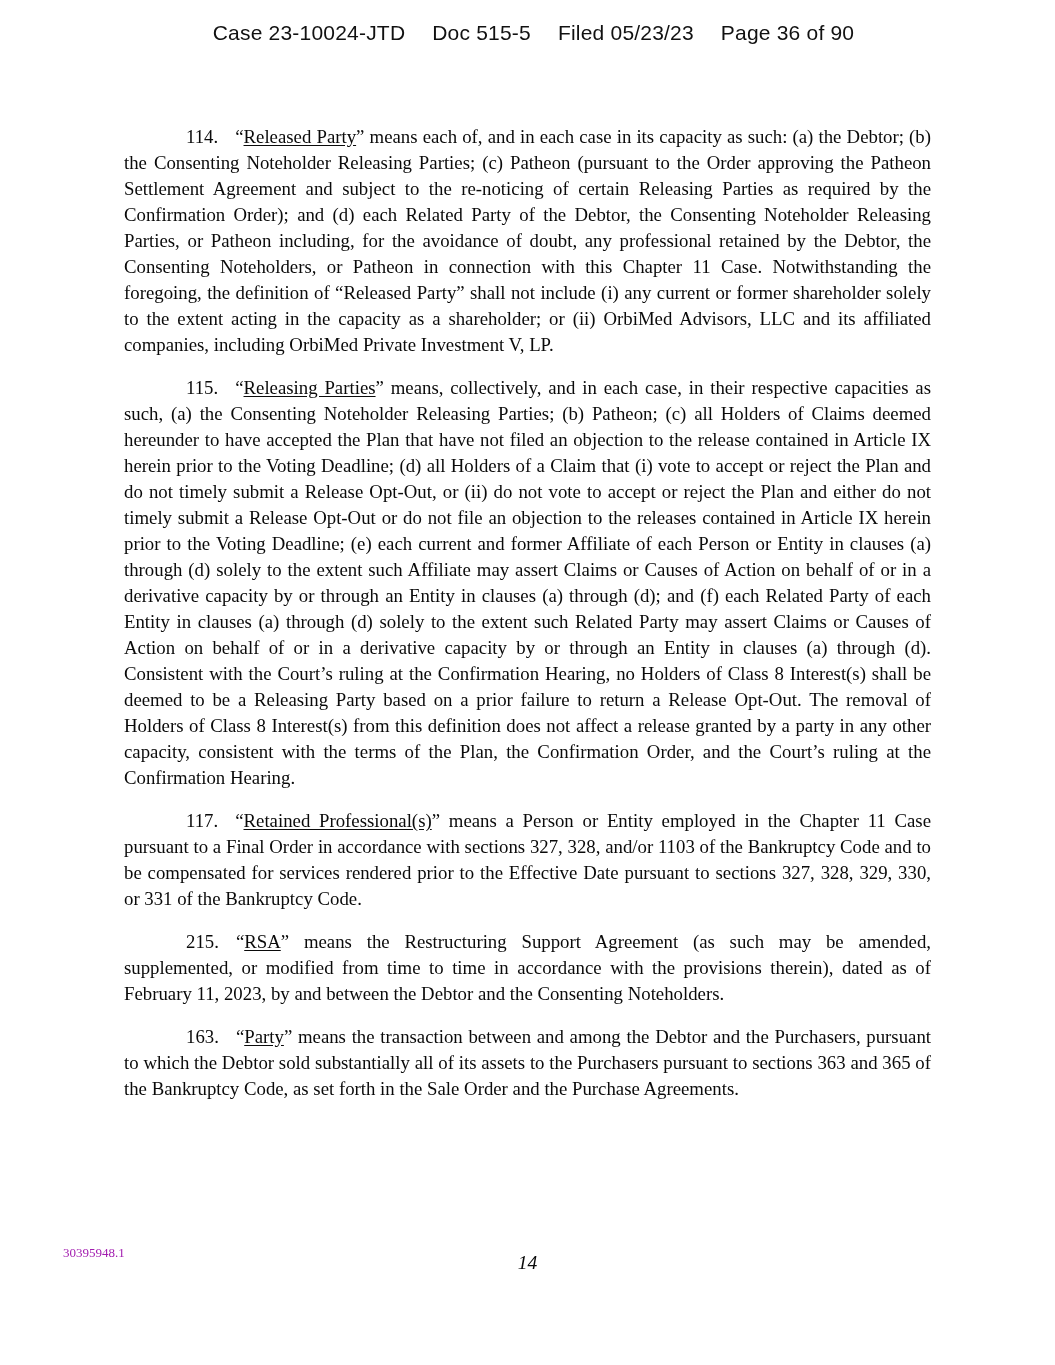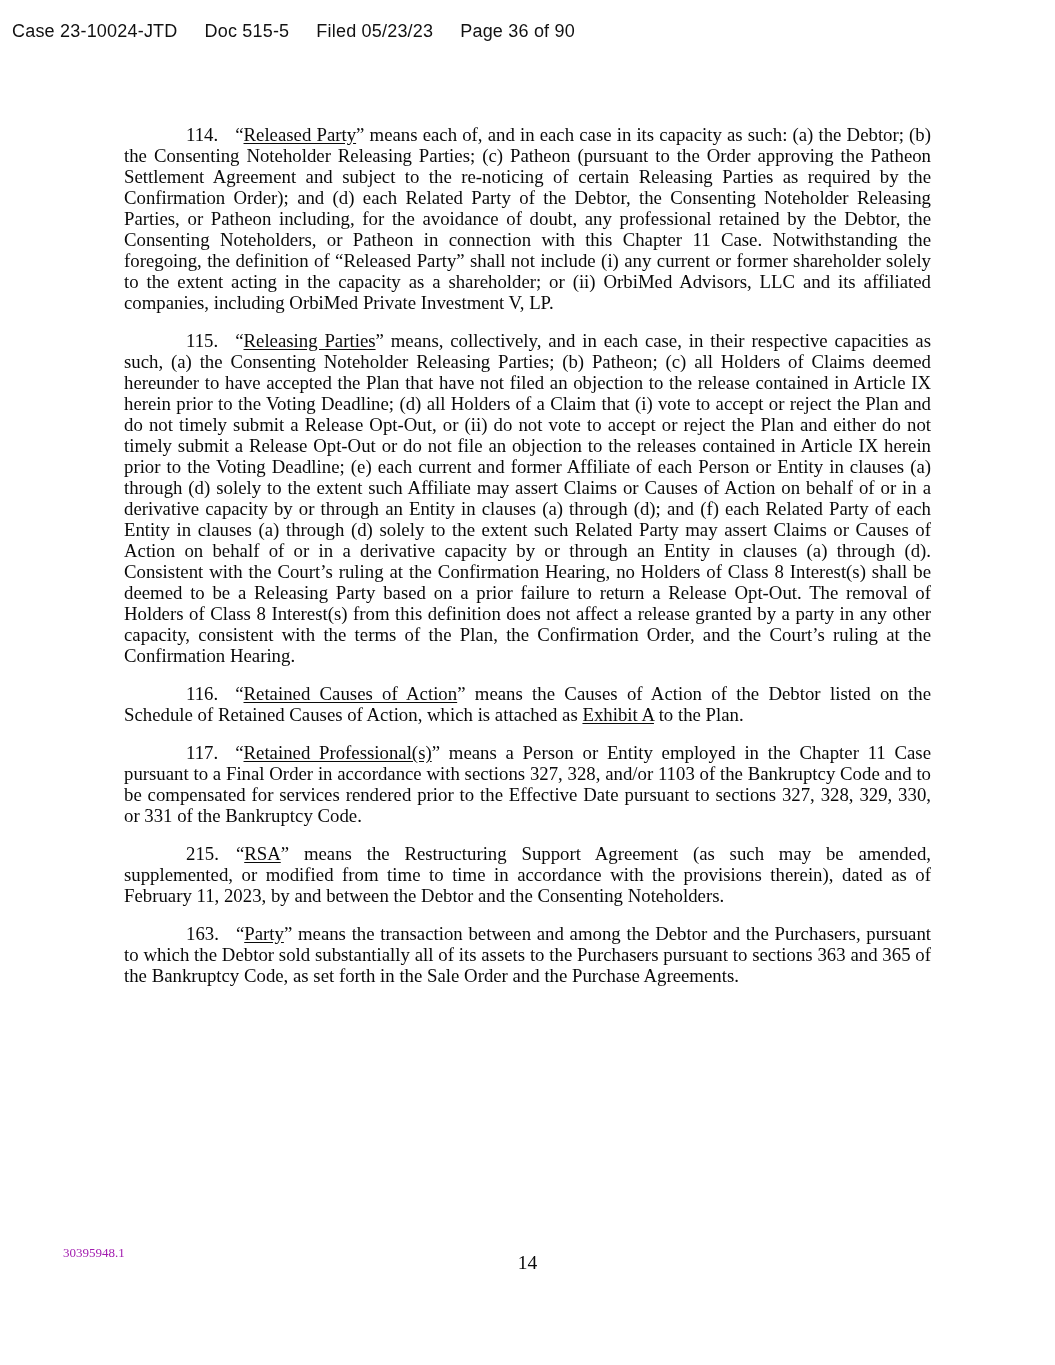--- a/index.html
+++ b/index.html
@@ -17,38 +17,38 @@
     position: absolute;
     inset: 0;
     background: #ffffff;
   }
   .stamp {
     position: absolute;
     top: 21px;
     left: 0;
     right: 0;
     display: flex;
-    justify-content: flex-start;
+    justify-content: center;
     gap: 27px;
     font-family: "Liberation Sans", "DejaVu Sans", sans-serif;
-    font-size: 18px;
+    font-size: 21px;
     letter-spacing: 0.2px;
     color: #111111;
     white-space: nowrap;
     padding-left: 12px;
   }
   .content {
     position: absolute;
     top: 124px;
     left: 124px;
     width: 807px;
   }
   .para {
     font-size: 18.8px;
-    line-height: 21px;
+    line-height: 26px;
     text-align: justify;
     text-indent: 62px;
     margin-bottom: 17px;
     color: #0a0a0a;
   }
   .pnum {
     padding-right: 17px;
   }
   .defined-term {
     text-decoration: underline;
@@ -62,38 +62,38 @@
     color: #a21caf;
   }
   .footer-pagenum {
     position: absolute;
     top: 1252px;
     left: 0;
     right: 0;
     text-align: center;
     font-size: 19.5px;
     color: #0a0a0a;
+    font-style: italic;
   }
 </style>
 </head>
 <body>
 
 <div class="page">
 
   <header class="stamp">
     <span>Case 23-10024-JTD</span>
     <span>Doc 515-5</span>
     <span>Filed 05/23/23</span>
     <span>Page 36 of 90</span>
   </header>
 
   <main class="content" id="paragraphs">
       <p class="para"><span class="pnum">114.</span><span>“</span><span class="defined-term">Released Party</span><span>” means each of, and in each case in its capacity as such: (a) the Debtor; (b) the Consenting Noteholder Releasing Parties; (c) Patheon (pursuant to the Order approving the Patheon Settlement Agreement and subject to the re-noticing of certain Releasing Parties as required by the Confirmation Order); and (d) each Related Party of the Debtor, the Consenting Noteholder Releasing Parties, or Patheon including, for the avoidance of doubt, any professional retained by the Debtor, the Consenting Noteholders, or Patheon in connection with this Chapter 11 Case.  Notwithstanding the foregoing, the definition of “Released Party” shall not include (i) any current or former shareholder solely to the extent acting in the capacity as a shareholder; or (ii) OrbiMed Advisors, LLC and its affiliated companies, including OrbiMed Private Investment V, LP.</span></p>
       <p class="para"><span class="pnum">115.</span><span>“</span><span class="defined-term">Releasing Parties</span><span>” means, collectively, and in each case, in their respective capacities as such, (a) the Consenting Noteholder Releasing Parties; (b) Patheon; (c) all Holders of Claims deemed hereunder to have accepted the Plan that have not filed an objection to the release contained in Article IX herein prior to the Voting Deadline; (d) all Holders of a Claim that (i) vote to accept or reject the Plan and do not timely submit a Release Opt-Out, or (ii) do not vote to accept or reject the Plan and either do not timely submit a Release Opt-Out or do not file an objection to the releases contained in Article IX herein prior to the Voting Deadline; (e) each current and former Affiliate of each Person or Entity in clauses (a) through (d) solely to the extent such Affiliate may assert Claims or Causes of Action on behalf of or in a derivative capacity by or through an Entity in clauses (a) through (d); and (f) each Related Party of each Entity in clauses (a) through (d) solely to the extent such Related Party may assert Claims or Causes of Action on behalf of or in a derivative capacity by or through an Entity in clauses (a) through (d).  Consistent with the Court’s ruling at the Confirmation Hearing, no Holders of Class 8 Interest(s) shall be deemed to be a Releasing Party based on a prior failure to return a Release Opt-Out.  The removal of Holders of Class 8 Interest(s) from this definition does not affect a release granted by a party in any other capacity, consistent with the terms of the Plan, the Confirmation Order, and the Court’s ruling at the Confirmation Hearing.</span></p>
-      <p class="para"><span class="pnum">116.</span><span>“</span><span class="defined-term">Retained Causes of Action</span><span>” means the Causes of Action of the Debtor listed on the Schedule of Retained Causes of Action, which is attached as </span><span class="defined-term">Exhibit A</span><span> to the Plan.</span></p>
       <p class="para"><span class="pnum">117.</span><span>“</span><span class="defined-term">Retained Professional(s)</span><span>” means a Person or Entity employed in the Chapter 11 Case pursuant to a Final Order in accordance with sections 327, 328, and/or 1103 of the Bankruptcy Code and to be compensated for services rendered prior to the Effective Date pursuant to sections 327, 328, 329, 330, or 331 of the Bankruptcy Code.</span></p>
       <p class="para"><span class="pnum">215.</span><span>“</span><span class="defined-term">RSA</span><span>” means the Restructuring Support Agreement (as such may be amended, supplemented, or modified from time to time in accordance with the provisions therein), dated as of February 11, 2023, by and between the Debtor and the Consenting Noteholders.</span></p>
       <p class="para"><span class="pnum">163.</span><span>“</span><span class="defined-term">Party</span><span>” means the transaction between and among the Debtor and the Purchasers, pursuant to which the Debtor sold substantially all of its assets to the Purchasers pursuant to sections 363 and 365 of the Bankruptcy Code, as set forth in the Sale Order and the Purchase Agreements.</span></p>
     </main>
 
   <footer>
     <div class="footer-docnum">30395948.1</div>
     <div class="footer-pagenum">14</div>
   </footer>
 

